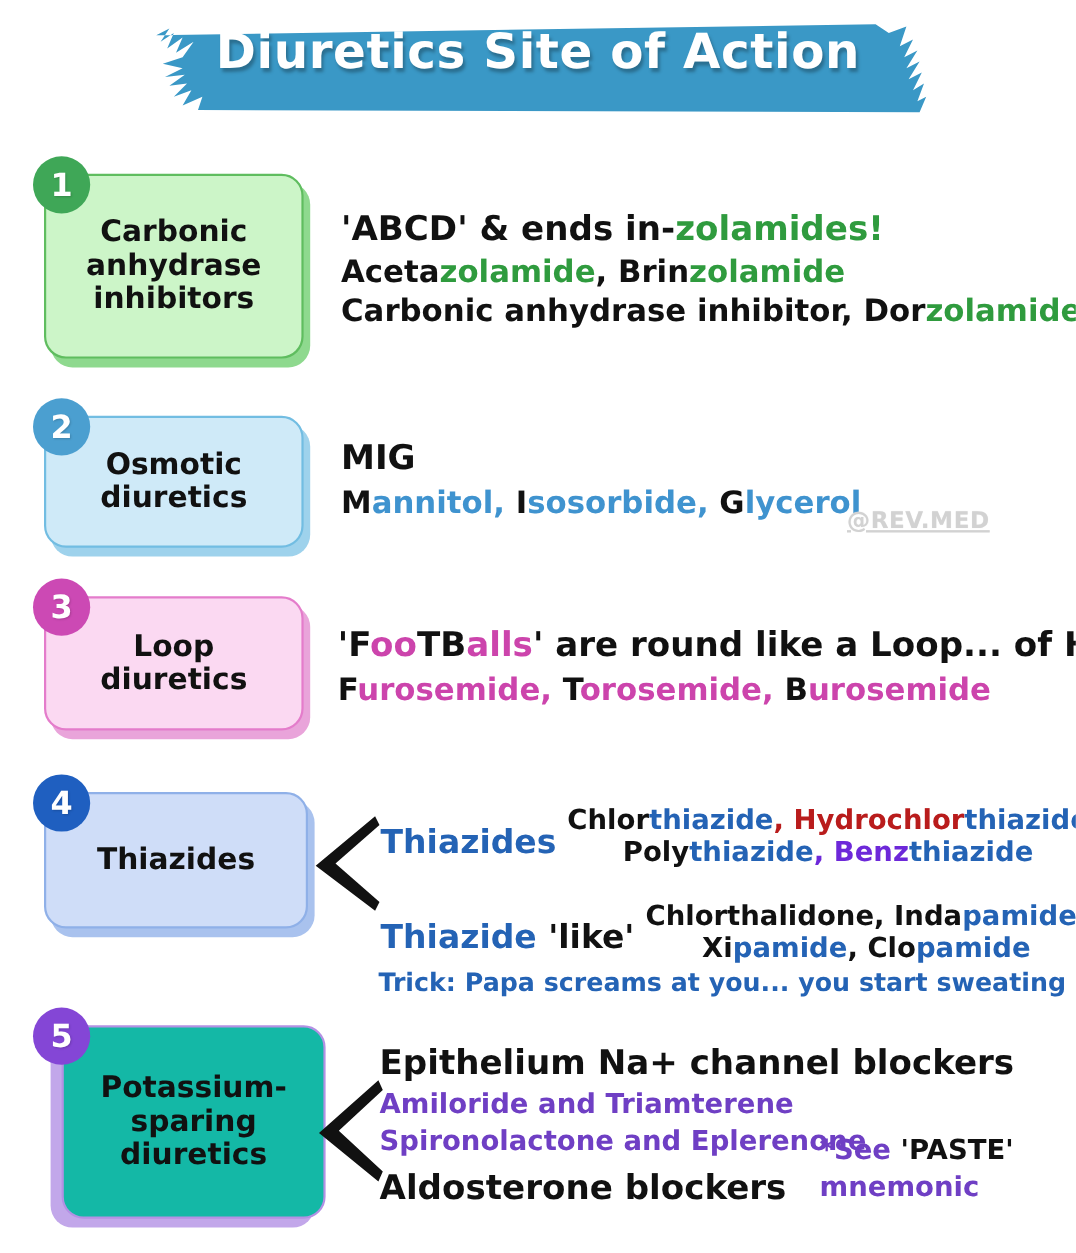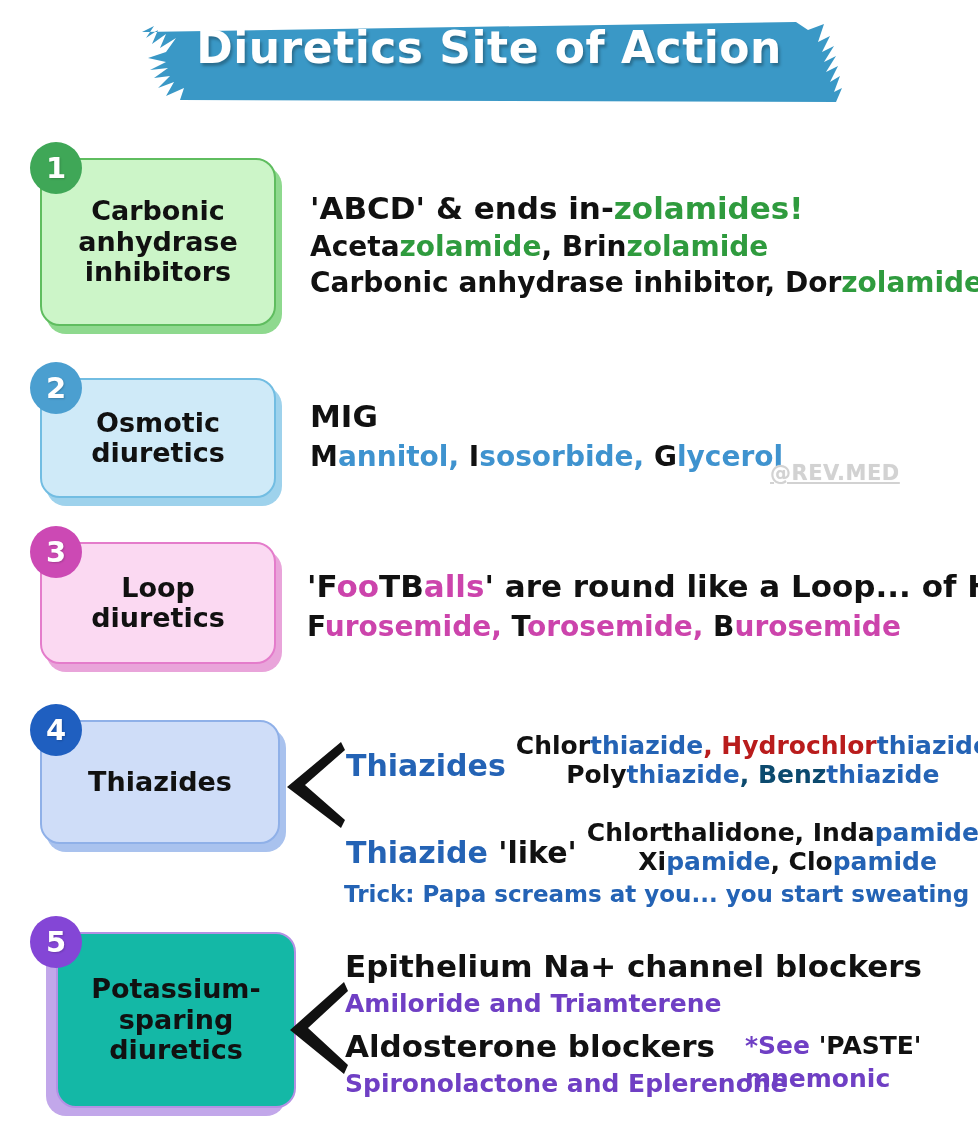--- a/index.html
+++ b/index.html
@@ -240,21 +240,21 @@
   </div>
 
   <svg class="chev" style="left:283px; top:34px; width:64px; height:90px;" viewBox="0 0 64 90">
     <path d="M58,2 L62,10 L22,45 L62,80 L58,88 L4,47 Z" fill="#111111"></path>
   </svg>
 
   <div class="branch" style="left:346px; top:25px;">
     <div class="branch-label" style="color:#2463b5; margin-top:17px;">Thiazides</div>
     <div class="branch-body">
       <div><span style="color:#111111">Chlor</span><span style="color:#2463b5">thiazide</span><span style="color:#b91c1c">, Hydrochlor</span><span style="color:#2463b5">thiazide</span></div>
-      <div style="text-align:center;"><span style="color:#111111">Poly</span><span style="color:#2463b5">thiazide</span><span style="color:#0c4a6e">, Benz</span><span style="color:#2463b5">thiazide</span></div>
+      <div style="text-align:center;"><span style="color:#111111">Poly</span><span style="color:#2463b5">thiazide</span><span style="color:#6d28d9">, Benz</span><span style="color:#2463b5">thiazide</span></div>
     </div>
   </div>
 
   <div class="branch" style="left:346px; top:112px;">
     <div class="branch-label" style="margin-top:17px;">
       <span style="color:#2463b5">Thiazide </span><span style="color:#111111">'like'</span>
     </div>
     <div class="branch-body">
       <div><span style="color:#111111">Chlorthalidone, Inda</span><span style="color:#2463b5">pamide,</span></div>
       <div style="text-align:center;"><span style="color:#111111">Xi</span><span style="color:#2463b5">pamide</span><span style="color:#111111">, Clo</span><span style="color:#2463b5">pamide</span></div>
@@ -277,21 +277,21 @@
     </div>
   </div>
 
   <svg class="chev" style="left:286px; top:62px; width:64px; height:96px;" viewBox="0 0 64 96">
     <path d="M58,2 L62,11 L22,48 L62,85 L58,94 L4,50 Z" fill="#111111"></path>
   </svg>
 
   <div class="content" style="left:345px; top:30px;">
     <div class="line l1" style="color:#111111;">Epithelium Na+ channel blockers</div>
     <div class="line l3" style="margin-top:4px; color:#6f3fc4;">Amiloride and Triamterene</div>
+    <div class="line l3" style="margin-top:4px; color:#6f3fc4;">Spironolactone and Eplerenone</div>
     <div class="line l1" style="margin-top:10px; color:#111111;">Aldosterone blockers</div>
-    <div class="line l3" style="margin-top:4px; color:#6f3fc4;">Spironolactone and Eplerenone</div>
   </div>
 
   <div class="note" style="left:745px; top:112px;">
     <div><span style="color:#6f3fc4">*See </span><span style="color:#111111">'PASTE'</span></div>
     <div style="color:#6f3fc4;">mnemonic</div>
   </div>
 </div>
 
 </body></html>

